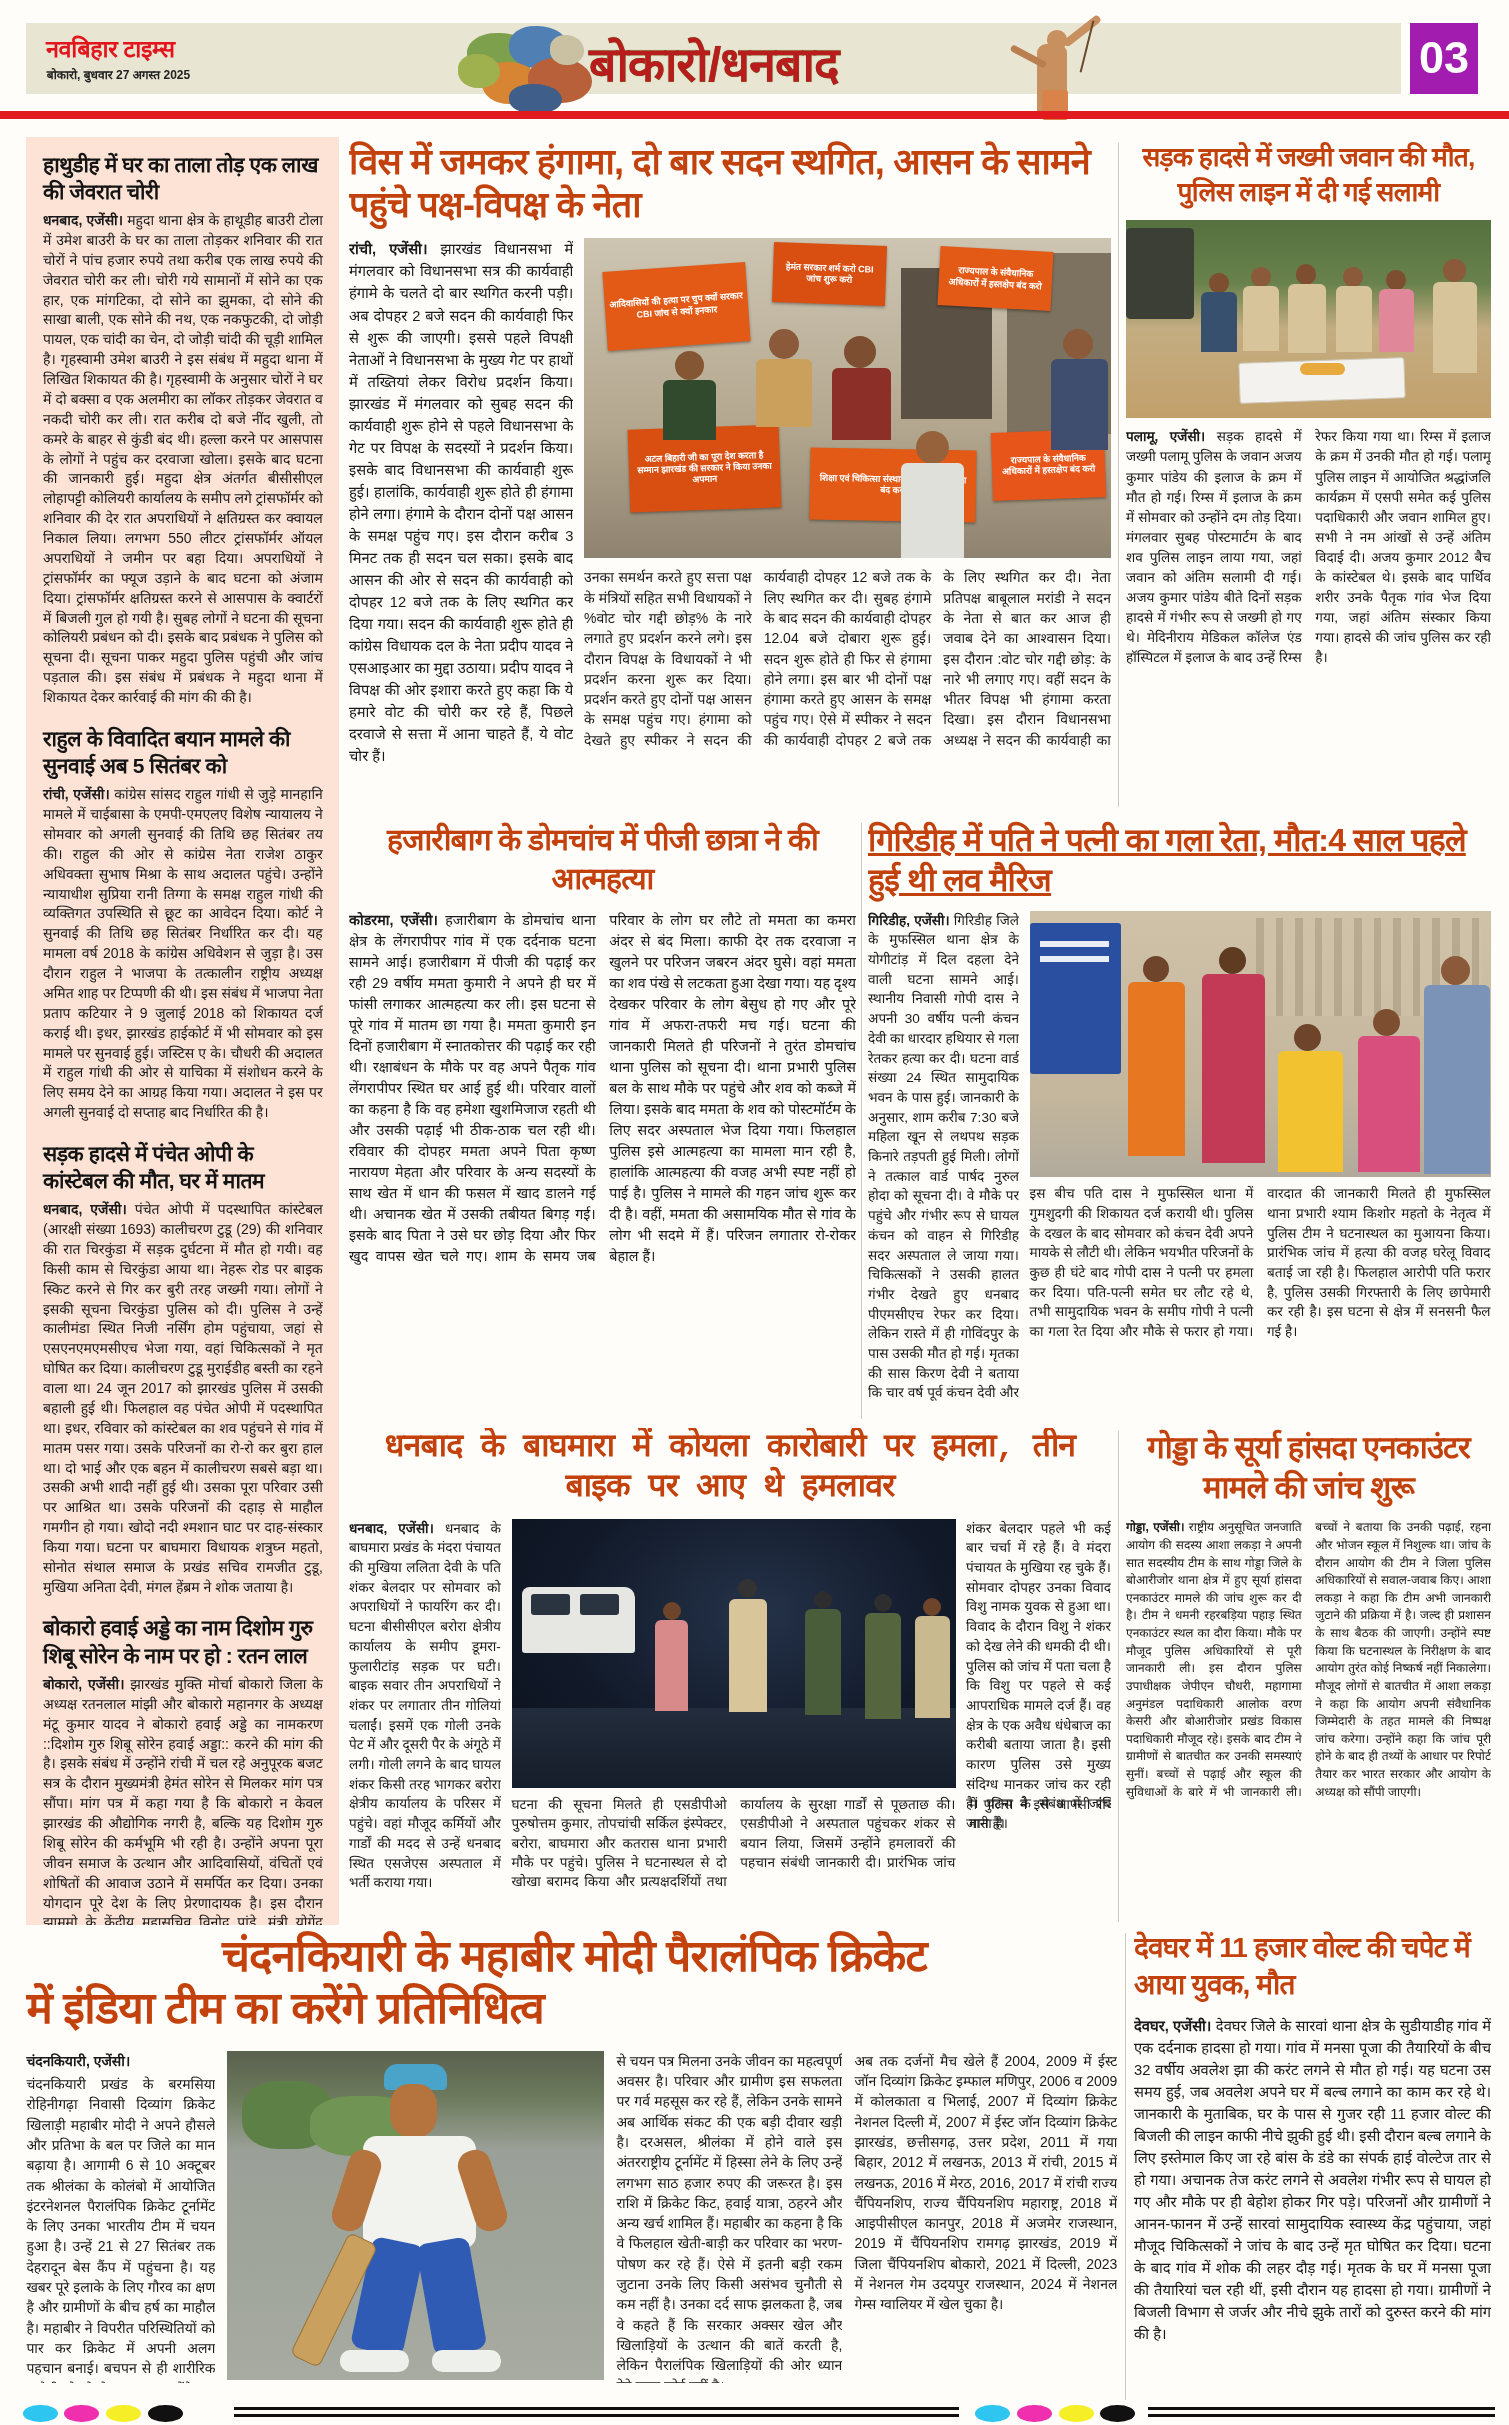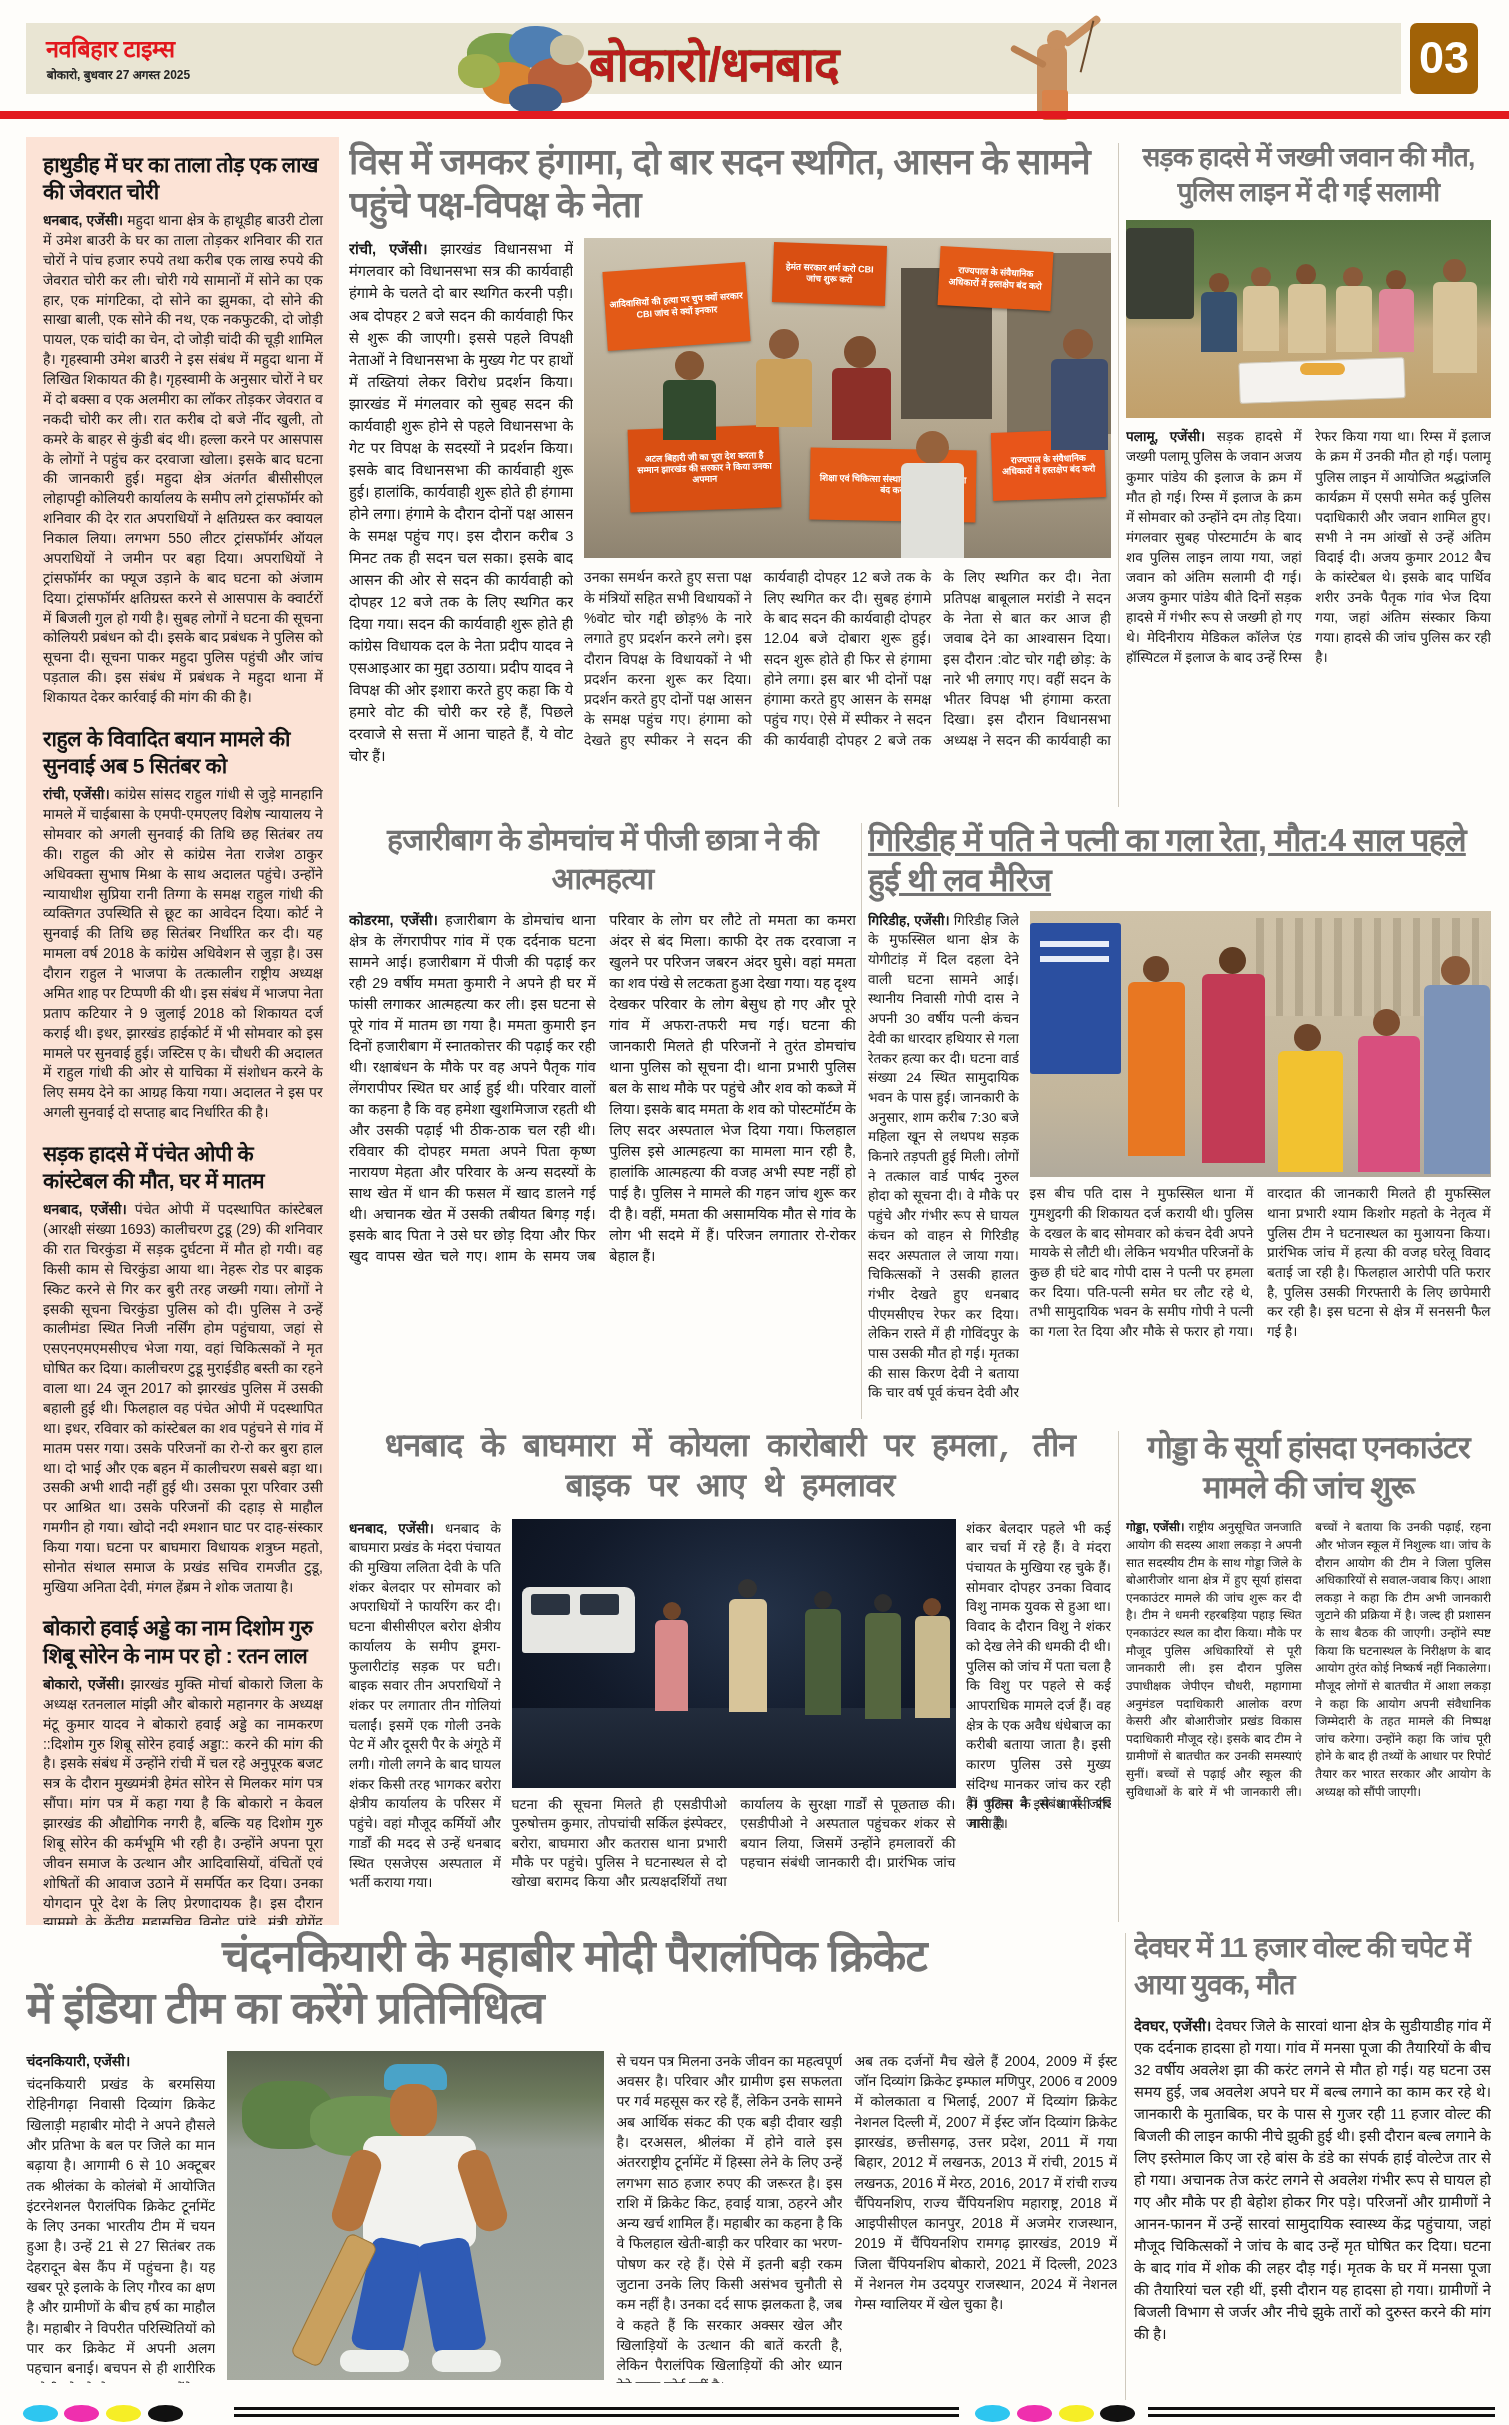--- a/index.html
+++ b/index.html
@@ -7,29 +7,29 @@
   #page {
     position:relative; width:1510px; height:2426px; margin:0 auto;
     background:#fefdfa; overflow:hidden;
     font-family:"Liberation Sans", sans-serif; color:#141414;
   }
   
   .masthead-band { position:absolute; left:26.4px; top:22.6px; width:1375px; height:71px; background:#e9e5d3; }
   .masthead-name { position:absolute; left:19.6px; top:9px; font-size:23.4px; font-weight:900; color:#e2171d; letter-spacing:-0.4px; }
   .masthead-date { position:absolute; left:20.4px; top:43px; font-size:12px; font-weight:700; color:#222; }
   .section-title { position:absolute; left:0; right:0; top:7.5px; text-align:center; font-size:48px; font-weight:900; color:#b91c1c; letter-spacing:-0.8px; text-shadow:0 0 0.8px #2f8f18; }
-  .page-num { position:absolute; left:1410px; top:22.6px; width:68px; height:71px; background:#a16207; color:#fff; display:flex; align-items:center; justify-content:center; font-size:45px; font-weight:900;border-radius:7px; }
+  .page-num { position:absolute; left:1410px; top:22.6px; width:68px; height:71px; background:#a21caf; color:#fff; display:flex; align-items:center; justify-content:center; font-size:45px; font-weight:900; }
   .red-rule { position:absolute; left:0; top:111px; width:1510px; height:8.3px; background:#e21a1f; }
   
   .map-collage { position:absolute; left:411px; top:-3px; width:181px; height:97px; }
   .map-collage div { position:absolute; border-radius:45% 55% 50% 50%; }
   .statue { position:absolute; left:947px; top:-1.5px; width:151px; height:100px; }
   .statue div { position:absolute; }
   
-  .headline { font-weight:900; color:#737373; letter-spacing:-0.8px; line-height:1.2; }
+  .headline { font-weight:900; color:#c2410c; letter-spacing:-0.8px; line-height:1.2; }
   .bodytext { text-align:justify; color:#191919; }
   .dl { font-weight:800; }
   .block { position:absolute; overflow:hidden; }
   .cols2 { column-count:2; column-gap:13.6px; }
   .cols3 { column-count:3; column-gap:12px; }
   .vline { position:absolute; width:0.8px; background:#cfc9bd; }
   
   .sidebar { position:absolute; left:26.4px; top:137px; width:313px; height:1788px; background:#fce3d6; padding:12px 16.6px; overflow:hidden; }
   .sidebar h2 { font-size:21px; line-height:1.3; font-weight:900; letter-spacing:-0.4px; margin:16.6px 0 6px; }
   .sidebar h2:first-child { margin-top:1.5px; }

